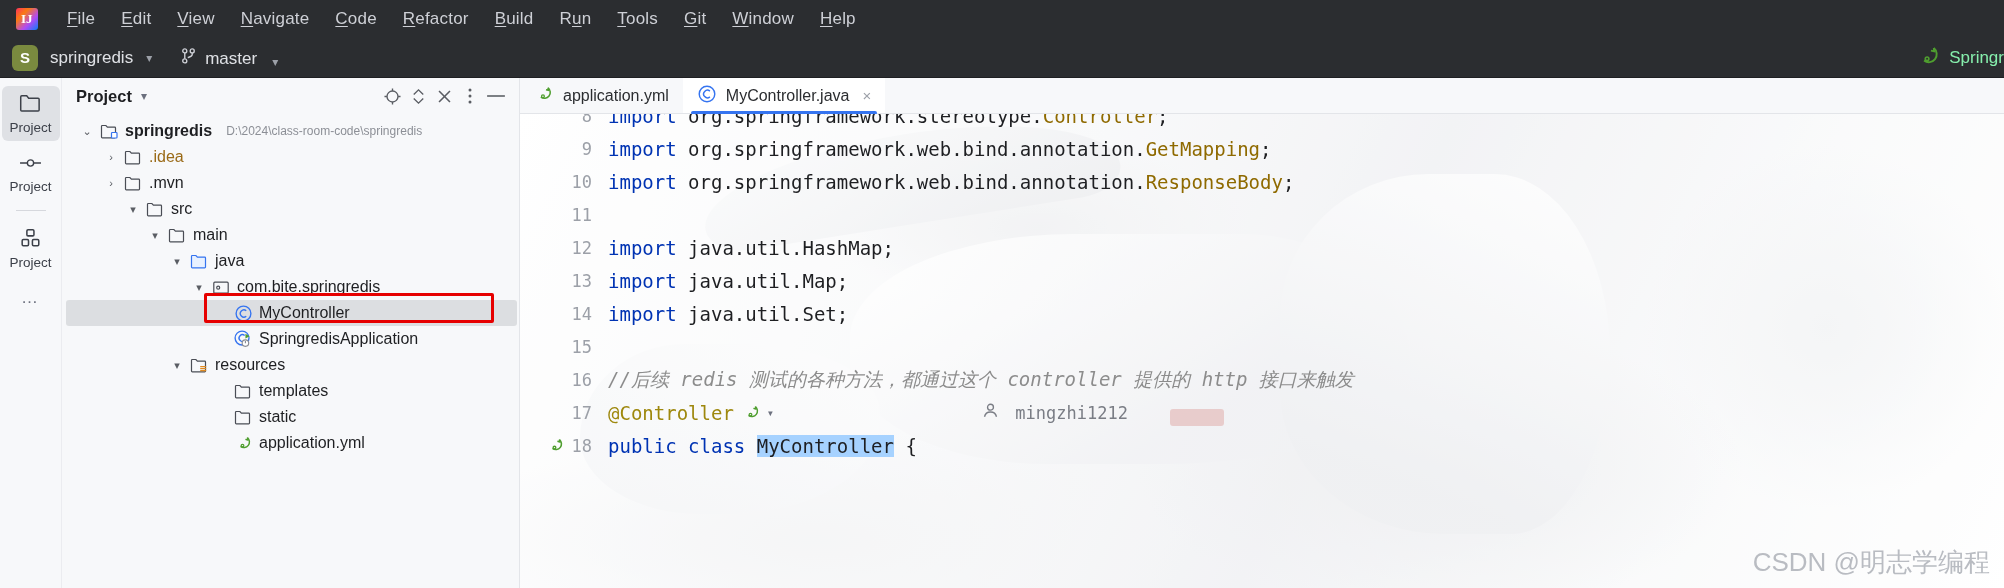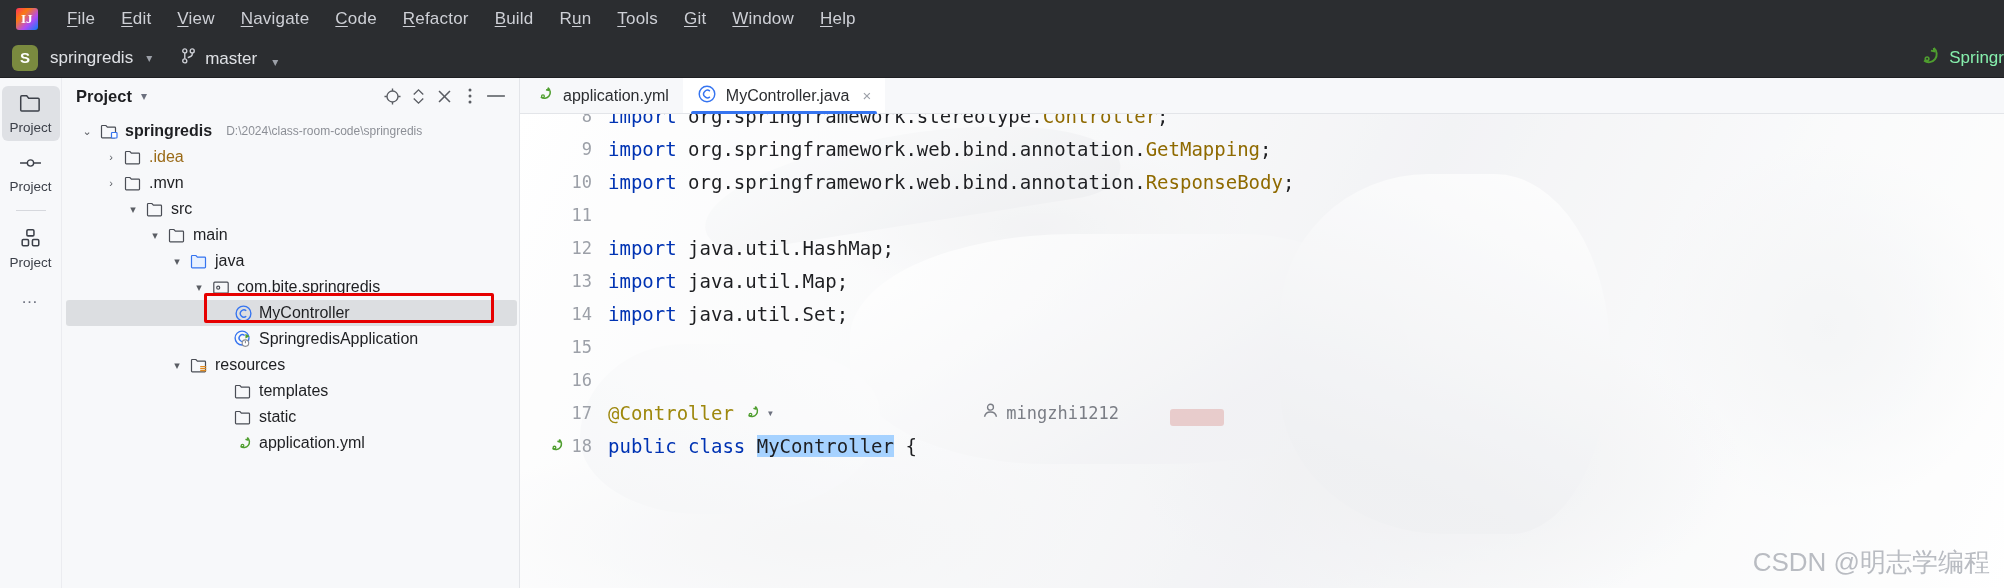--- a/index.html
+++ b/index.html
@@ -165,21 +165,21 @@
   }
   .kw  { color: #0033b3; }
   .cls { color: #8f6a00; }
   .ann { color: #9e880d; }
   .cmt { color: #8c8c8c; font-style: italic; }
   .sel-text { background: #a6d2ff; }
   .gutter-icon { width: 20px; height: 20px; display: inline-flex; align-items: center; justify-content: center; }
 
   .blame {
     color: #7a7d85; font-size: 17px; font-family: "DejaVu Sans Mono", monospace;
-    display: inline-flex; align-items: center; gap: 7px; margin-left: 24px;
+    display: inline-flex; align-items: center; gap: 16px; margin-left: 24px;
   }
   .ann-gutter-chev { color: #6c707e; font-size: 12px; margin-left: 6px; }
 
   .csdn-watermark {
     position: absolute; right: 14px; bottom: 8px; font-size: 26px; color: #b9bcc2;
     font-family: "Liberation Sans", sans-serif; white-space: nowrap; z-index: 5;
   }
 
   
   .redbox {
@@ -527,20 +527,21 @@
             <span class="code-text"><span class="kw">import </span><span>java.util.Set;</span></span>
           </div>
 
           <div class="cline">
             <span class="gutter">15</span>
             <span class="code-text"></span>
           </div>
 
           <div class="cline">
             <span class="gutter">16</span>
+            <span class="code-text cmt">//后续 redis 测试的各种方法，都通过这个 controller 提供的 http 接口来触发</span>
           </div>
 
           <div class="cline">
             <span class="gutter">17</span>
             <span class="code-text">
               <span class="ann">@Controller</span>
               <span style="margin-left:8px;display:inline-flex;align-items:center">
                 <svg width="19" height="19" viewBox="0 0 17 17" fill="none">
                   <path d="M12 3.2c2.1 1.8 2.4 4.9.8 7-1.7 2.2-4.8 2.6-7 .9" stroke="#4f9e2f" stroke-width="1.3"></path>
                   <path d="M12 3.2l.2 2.1-2-.5" stroke="#4f9e2f" stroke-width="1.3"></path>

